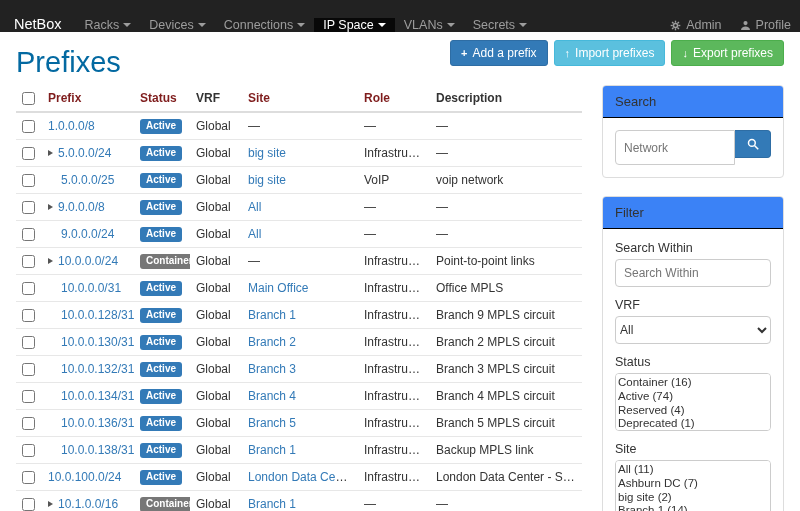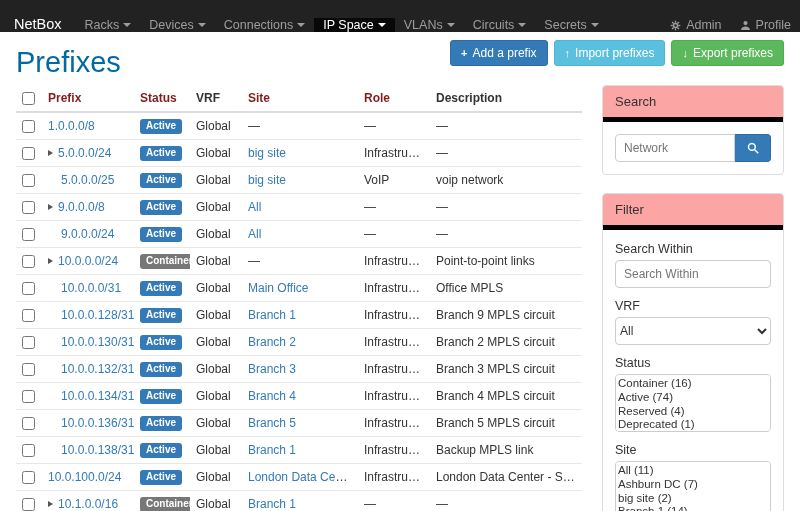--- a/index.html
+++ b/index.html
@@ -45,24 +45,24 @@
   .w-site { width: 116px; }
   .w-role { width: 72px; }
   .lnk { color: #337ab7; text-decoration: none; text-align: center; }
   .badge { display: inline-block; color: #fff; font-size: 10px; font-weight: bold; padding: 2px 6px 3px; border-radius: 3px; line-height: 1; }
   .pfx { display: flex; align-items: center; }
   .tri { display: inline-block; width: 0; height: 0; border-left: 5px solid #555; border-top: 3.5px solid transparent; border-bottom: 3.5px solid transparent; margin-right: 5px; cursor: pointer; flex: none; }
   input[type="checkbox"] { margin: 0; vertical-align: middle; }
 
   
   .panel { border: 1px solid #ddd; border-radius: 4px; margin-bottom: 18px; background: #fff; }
-  .panel-heading { background: #fca5a5; padding: 8px 12px; border-bottom: 5px solid #000000; font-size: 13px; color: #333; border-radius: 3px 3px 0 0; }
+  .panel-heading { background: #3b82f6; padding: 8px 12px; border-bottom: 1px solid #000000; font-size: 13px; color: #333; border-radius: 3px 3px 0 0; }
   .panel-body { padding: 12px; }
   .input-group { display: flex; }
-  .input-group input { flex: 1; min-width: 0; height: 28px; padding: 4px 8px; border: 1px solid #ccc; border-radius: 4px 0 0 4px; font-size: 12px; color: #555; outline: none; font-family: inherit; }
+  .input-group input { flex: 1; min-width: 0; height: 35px; padding: 4px 8px; border: 1px solid #ccc; border-radius: 4px 0 0 4px; font-size: 12px; color: #555; outline: none; font-family: inherit; }
   .search-btn { width: 36px; height: 28px; background: #337ab7; border: 1px solid #2e6da4; border-left: none; border-radius: 0 4px 4px 0; display: flex; align-items: center; justify-content: center; cursor: pointer; }
   .filter-field label { display: block; font-size: 12.5px; color: #333; margin: 11px 0 4px; font-weight: 400; }
   .filter-field label.first { margin-top: 0; }
   .text-input { width: 100%; height: 28px; padding: 4px 8px; border: 1px solid #ccc; border-radius: 4px; font-size: 12px; color: #555; font-family: inherit; outline: none; }
   select.single { width: 100%; height: 28px; border: 1px solid #ccc; border-radius: 4px; font-size: 12px; color: #333; background: #fff; font-family: inherit; }
   select.multi { width: 100%; border: 1px solid #ccc; border-radius: 4px; font-size: 11.5px; color: #333; padding: 2px; font-family: inherit; overflow-y: scroll; }
 </style>
 </head>
 <body>
 
@@ -80,24 +80,20 @@
       <a class="nav-item">
         <span>Connections</span>
         <span class="caret"></span>
       </a>
       <a class="nav-item active">
         <span>IP Space</span>
         <span class="caret"></span>
       </a>
       <a class="nav-item">
         <span>VLANs</span>
-        <span class="caret"></span>
-      </a>
-      <a class="nav-item">
-        <span>Circuits</span>
         <span class="caret"></span>
       </a>
       <a class="nav-item">
         <span>Secrets</span>
         <span class="caret"></span>
       </a>
     </div>
   <div class="nav-right">
     <a class="nav-item">
       <span class="icon">

